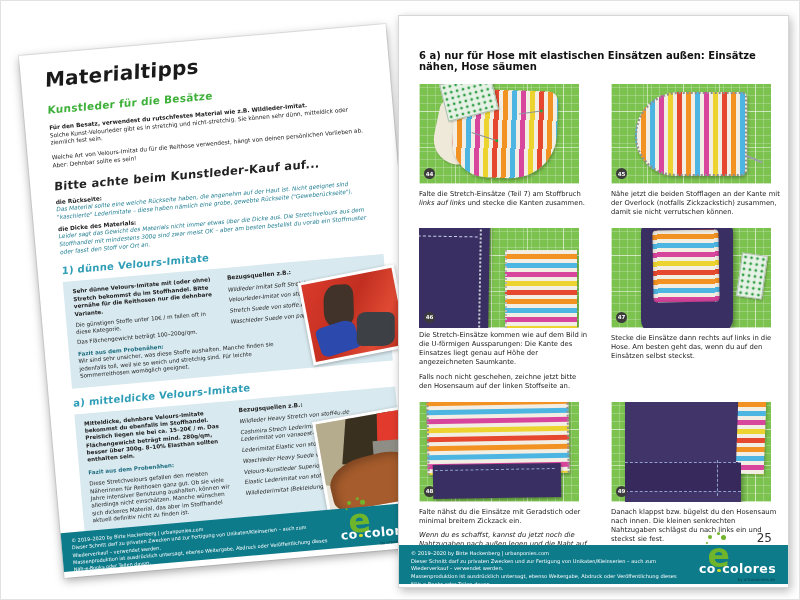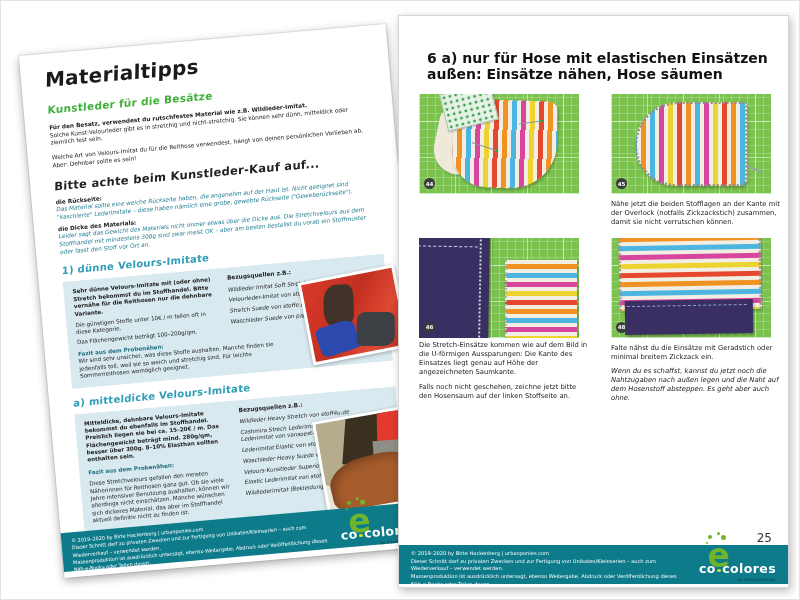--- a/index.html
+++ b/index.html
@@ -43,21 +43,21 @@
   .sw-gray{left:46px;top:40px;width:38px;height:34px;background:#3d4146;border-radius:25% 18% 30% 14%;transform:rotate(11deg);}
   .photo2{right:-12px;top:24px;transform:rotate(-5deg);}
   .photo2 .inner{width:88px;height:90px;background:#eae6dc;}
   .sw-beige{left:-8px;top:-6px;width:42px;height:70px;background:#b5ab8d;transform:rotate(18deg);border-radius:10%;}
   .sw-dark{left:26px;top:-8px;width:44px;height:58px;background:#3a3020;transform:rotate(14deg);}
   .sw-red{right:-6px;top:-4px;width:34px;height:40px;background:#e23a2c;transform:rotate(9deg);}
   .sw-gray2{right:2px;top:28px;width:34px;height:26px;background:#8f8e86;transform:rotate(6deg);}
   .sw-rust{left:4px;top:40px;width:86px;height:52px;background:#a65c2c;border-radius:45% 35% 20% 30%;transform:rotate(-4deg);box-shadow:inset 4px 4px 8px rgba(0,0,0,.25);}
 
   
-  .rp-title{font-size:14px;font-weight:700;color:#111;margin:0 0 0 8px;}
+  .rp-title{font-size:10px;font-weight:700;color:#111;margin:0 0 0 0;}
   .steps{display:grid;grid-template-columns:176px 176px;column-gap:16px;row-gap:11px;margin-top:12px;}
   .step{width:176px;}
   .photo{position:relative;width:160px;height:100px;overflow:hidden;
     background-color:#7cc24f;
     background-image:
       repeating-linear-gradient(0deg,rgba(255,255,255,.5) 0 1px,transparent 1px 36px),
       repeating-linear-gradient(90deg,rgba(255,255,255,.5) 0 1px,transparent 1px 36px),
       repeating-linear-gradient(0deg,rgba(255,255,255,.22) 0 1px,transparent 1px 8px),
       repeating-linear-gradient(90deg,rgba(255,255,255,.22) 0 1px,transparent 1px 8px);}
   .cap{font-size:6.8px;line-height:1.32;color:#1c1c1c;margin-top:6px;width:170px;}
@@ -224,20 +224,21 @@
 
       <div class="step">
         <div class="photo">
           <div class="el fold44"></div>
           <div class="el f44 stripes-v"></div>
           <div class="el pinbox pinbox44"></div>
           <div class="el pin pin44a"></div>
           <div class="el pin pin44b"></div>
           <div class="badge">44</div>
         </div>
+        <div class="cap"><span>Falte die Stretch-Einsätze (Teil 7) am Stoffbruch </span><i>links auf links</i><span> und stecke die Kanten zusammen.</span></div>
       </div>
 
       <div class="step">
         <div class="photo">
           <div class="el f45 stripes-v"></div>
           <div class="el tail45"></div>
           <div class="badge">45</div>
         </div>
         <div class="cap">Nähe jetzt die beiden Stofflagen an der Kante mit der Overlock (notfalls Zickzackstich) zusammen, damit sie nicht verrutschen können.</div>
       </div>
@@ -248,33 +249,52 @@
             <div class="el stitch46"></div>
             <div class="el edge46"></div>
           </div>
           <div class="el f46 stripes-h"></div>
           <div class="badge">46</div>
         </div>
         <div class="cap cap2">Die Stretch-Einsätze kommen wie auf dem Bild in die U-förmigen Aussparungen: Die Kante des Einsatzes liegt genau auf Höhe der angezeichneten Saumkante.</div>
         <div class="cap">Falls noch nicht geschehen, zeichne jetzt bitte den Hosensaum auf der linken Stoffseite an.</div>
       </div>
 
+      <div class="step">
+        <div class="photo">
+          <div class="el p47"></div>
+          <div class="el f47 stripes-h"></div>
+          <div class="el pinbox pinbox47"></div>
+          <div class="badge">47</div>
+        </div>
+        <div class="cap">Stecke die Einsätze dann rechts auf links in die Hose. Am besten geht das, wenn du auf den Einsätzen selbst steckst.</div>
+      </div>
 
       <div class="step">
         <div class="photo">
           <div class="el f48 stripes-h"></div>
           <div class="el hem48">
             <div class="el stitch48"></div>
           </div>
           <div class="badge">48</div>
         </div>
         <div class="cap">Falte nähst du die Einsätze mit Geradstich oder minimal breitem Zickzack ein.</div>
         <div class="cap cap-italic">Wenn du es schaffst, kannst du jetzt noch die Nahtzugaben nach außen legen und die Naht auf dem Hosenstoff absteppen. Es geht aber auch ohne.</div>
       </div>
 
+      <div class="step">
+        <div class="photo">
+          <div class="el p49"></div>
+          <div class="el f49 stripes-h"></div>
+          <div class="el hem49"></div>
+          <div class="el stitch49v"></div>
+          <div class="badge">49</div>
+        </div>
+        <div class="cap">Danach klappst bzw. bügelst du den Hosensaum nach innen. Die kleinen senkrechten Nahtzugaben schlägst du nach links ein und steckst sie fest.</div>
+      </div>
 
     </div>
 
     <div class="pagenum pn-right">25</div>
     <div class="band band-right">
       <div>© 2019–2020 by Birte Hackenberg | urbanponies.com</div>
       <div>Dieser Schnitt darf zu privaten Zwecken und zur Fertigung von Unikaten/Kleinserien – auch zum Wiederverkauf – verwendet werden.</div>
       <div>Massenproduktion ist ausdrücklich untersagt, ebenso Weitergabe, Abdruck oder Veröffentlichung dieses Näh-e-Books oder Teilen davon.</div>
     </div>
     <div class="logo">

